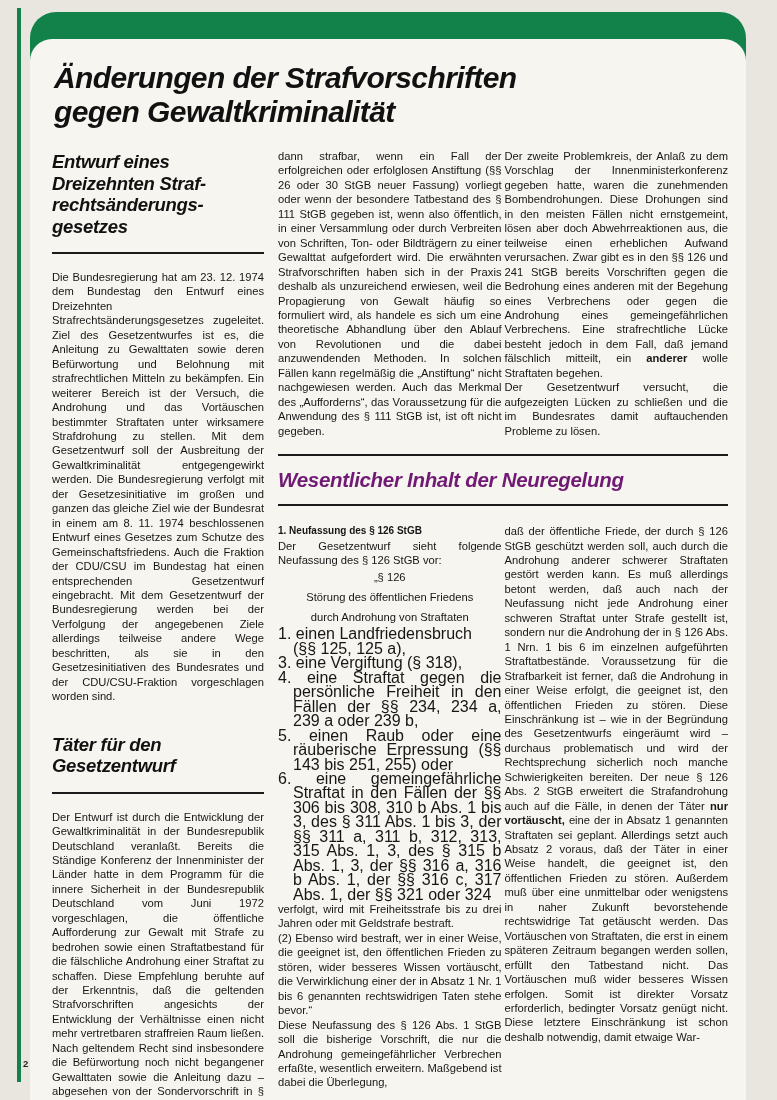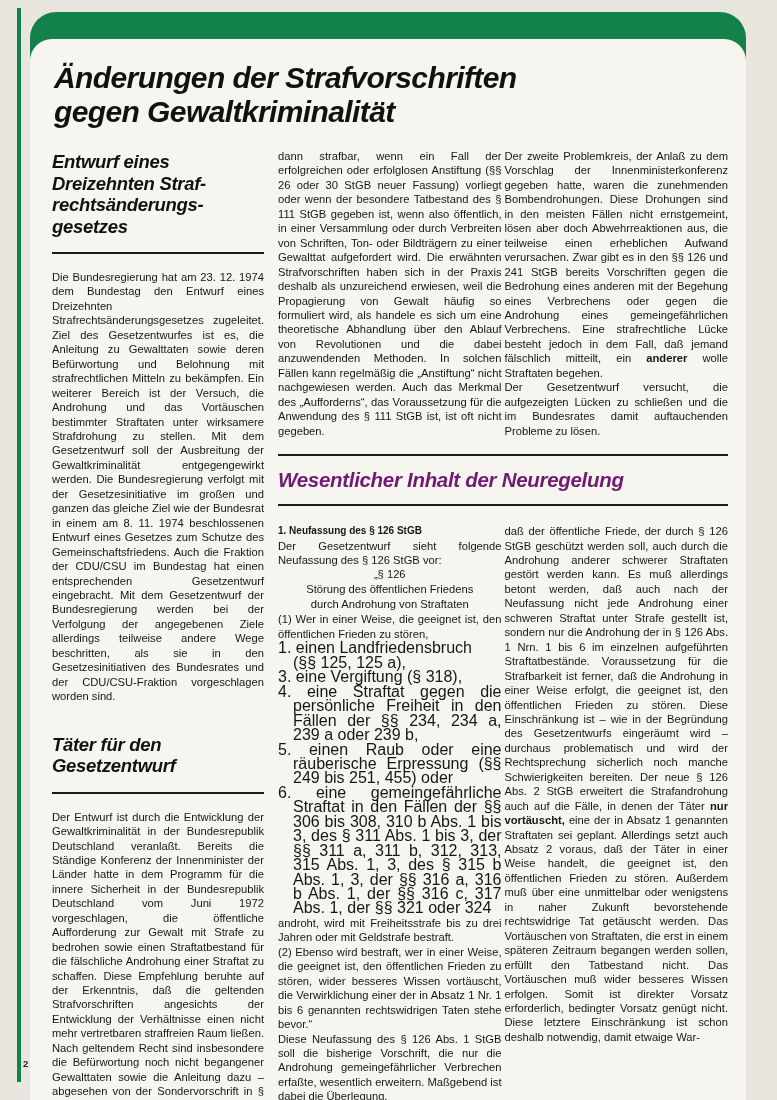--- a/index.html
+++ b/index.html
@@ -72,21 +72,21 @@
     text-align: justify;
     color: #161616;
     margin: 0;
   }
   .bold-inline { font-weight: bold; }
   .subhead-bold {
     font-size: 10px; line-height: 14.45px;
     font-weight: bold; color: #161616; margin: 0;
   }
   .quote-title {
-    font-size: 11.2px; line-height: 15px;
+    font-size: 11.2px; line-height: 20px;
     text-align: center; color: #161616;
     white-space: pre-line; margin: 0;
   }
   .law-list { margin: 0; }
   .law-item {
     font-size: 16px; line-height: 14.45px;
     text-align: justify; color: #161616;
     padding-left: 15px; text-indent: -15px;
     white-space: pre-line;
   }
@@ -148,30 +148,29 @@
           <div class="section-heading">Wesentlicher Inhalt der Neuregelung</div>
           <hr class="section-rule">
 
           <div class="subcols" style="margin-top:18px;">
             <div class="subcol">
               <p class="subhead-bold">1. Neufassung des § 126 StGB</p>
               <p class="body-text">Der Gesetzentwurf sieht folgende Neufassung des § 126 StGB vor:</p>
               <p class="quote-title">„§ 126
 Störung des öffentlichen Friedens
 durch Androhung von Straftaten</p>
-              <p class="body-text">(1) Wer in einer Weise, die geeignet ist, den öffentlichen Frieden zu stören,</p>
               <div class="law-list">
                 <div class="law-item"><span class="num">1.</span> <span>einen Landfriedensbruch
 (§§ 125, 125 a),</span></div>
                 <div class="law-item"><span class="num">3.</span> <span>eine Vergiftung (§ 318),</span></div>
                 <div class="law-item"><span class="num">4.</span> <span>eine Straftat gegen die persönliche Freiheit in den Fällen der §§ 234, 234 a, 239 a oder 239 b,</span></div>
-                <div class="law-item"><span class="num">5.</span> <span>einen Raub oder eine räuberische Erpressung (§§ 249 bis 251, 455) oder</span></div>
+                <div class="law-item"><span class="num">5.</span> <span>einen Raub oder eine räuberische Erpressung (§§ 143 bis 251, 255) oder</span></div>
                 <div class="law-item"><span class="num">6.</span> <span>eine gemeingefährliche Straftat in den Fällen der §§ 306 bis 308, 310 b Abs. 1 bis 3, des § 311 Abs. 1 bis 3, der §§ 311 a, 311 b, 312, 313, 315 Abs. 1, 3, des § 315 b Abs. 1, 3, der §§ 316 a, 316 b Abs. 1, der §§ 316 c, 317 Abs. 1, der §§ 321 oder 324</span></div>
               </div>
-              <p class="body-text">androht, wird mit Freiheitsstrafe bis zu drei Jahren oder mit Geldstrafe bestraft.</p>
+              <p class="body-text">verfolgt, wird mit Freiheitsstrafe bis zu drei Jahren oder mit Geldstrafe bestraft.</p>
               <p class="body-text">(2) Ebenso wird bestraft, wer in einer Weise, die geeignet ist, den öffentlichen Frieden zu stören, wider besseres Wissen vortäuscht, die Verwirklichung einer der in Absatz 1 Nr. 1 bis 6 genannten rechtswidrigen Taten stehe bevor.“</p>
               <p class="body-text">Diese Neufassung des § 126 Abs. 1 StGB soll die bisherige Vorschrift, die nur die Androhung gemeingefährlicher Verbrechen erfaßte, wesentlich erweitern. Maßgebend ist dabei die Überlegung,</p>
             </div>
             <div class="subcol">
               <p class="body-text"><span>daß der öffentliche Friede, der durch § 126 StGB geschützt werden soll, auch durch die Androhung anderer schwerer Straftaten gestört werden kann. Es muß allerdings betont werden, daß auch nach der Neufassung nicht jede Androhung einer schweren Straftat unter Strafe gestellt ist, sondern nur die Androhung der in § 126 Abs. 1 Nrn. 1 bis 6 im einzelnen aufgeführten Straftatbestände. Voraussetzung für die Strafbarkeit ist ferner, daß die Androhung in einer Weise erfolgt, die geeignet ist, den öffentlichen Frieden zu stören. Diese Einschränkung ist – wie in der Begründung des Gesetzentwurfs eingeräumt wird – durchaus problematisch und wird der Rechtsprechung sicherlich noch manche Schwierigkeiten bereiten. Der neue § 126 Abs. 2 StGB erweitert die Strafandrohung auch auf die Fälle, in denen der Täter </span><span class="bold-inline">nur vortäuscht,</span><span> eine der in Absatz 1 genannten Straftaten sei geplant. Allerdings setzt auch Absatz 2 voraus, daß der Täter in einer Weise handelt, die geeignet ist, den öffentlichen Frieden zu stören. Außerdem muß über eine unmittelbar oder wenigstens in naher Zukunft bevorstehende rechtswidrige Tat getäuscht werden. Das Vortäuschen von Straftaten, die erst in einem späteren Zeitraum begangen werden sollen, erfüllt den Tatbestand nicht. Das Vortäuschen muß wider besseres Wissen erfolgen. Somit ist direkter Vorsatz erforderlich, bedingter Vorsatz genügt nicht. Diese letztere Einschränkung ist schon deshalb notwendig, damit etwaige War-</span></p>
             </div>
           </div>
         </div>
       </div>
     </div>

